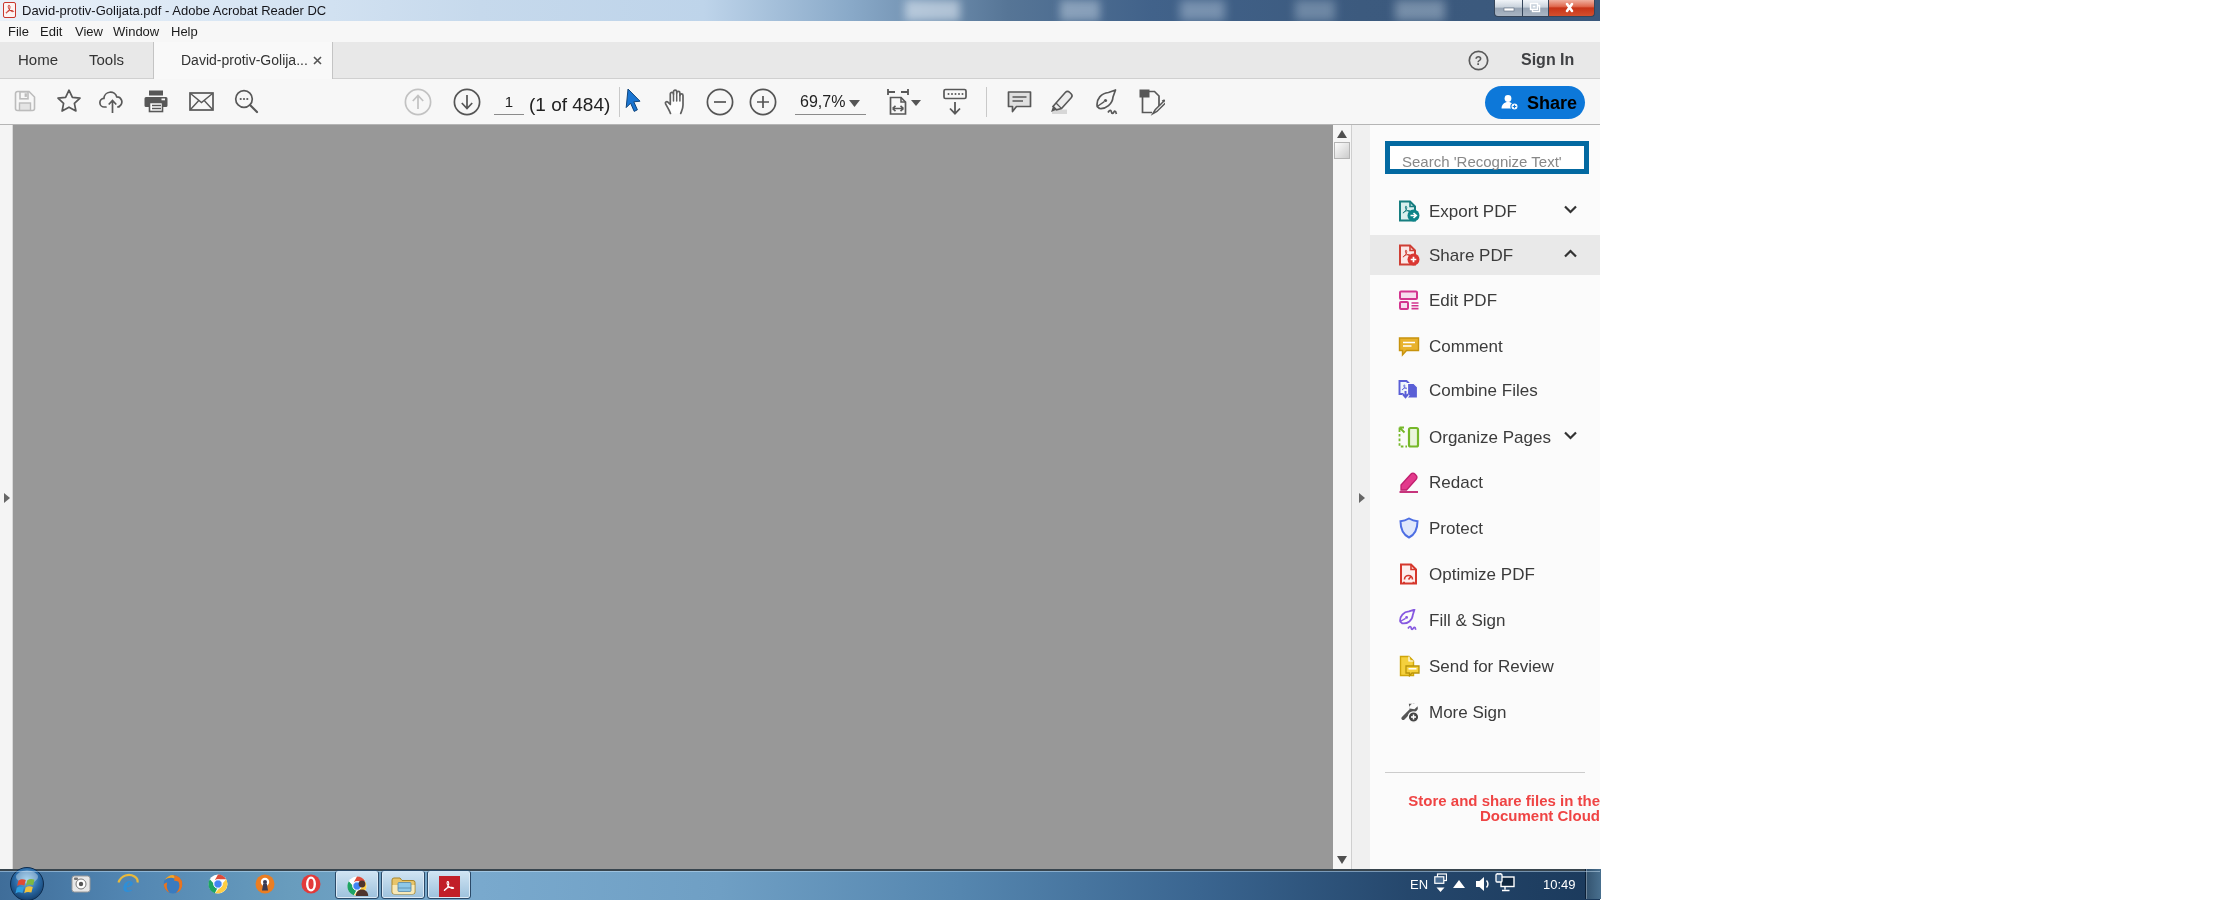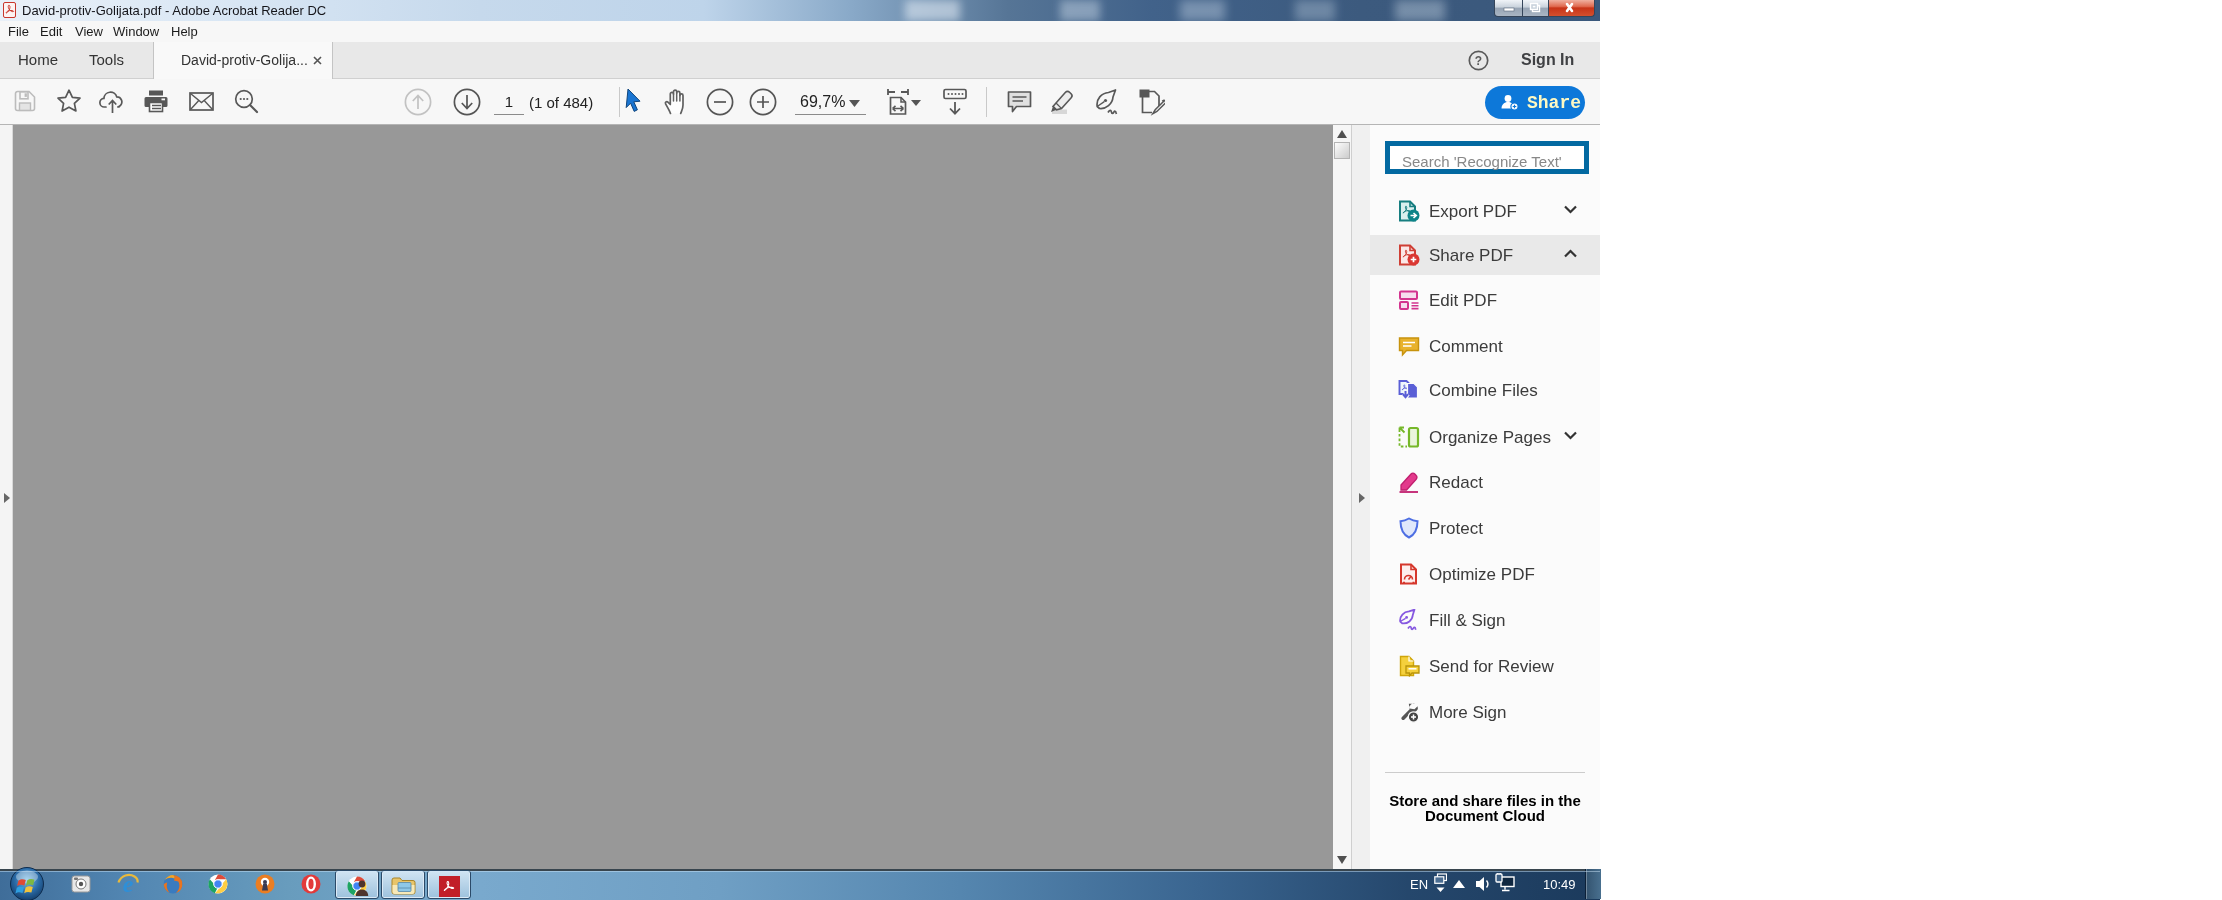--- a/index.html
+++ b/index.html
@@ -23,21 +23,21 @@
 #menubar{position:absolute;left:0;top:21px;width:1600px;height:21px;background:#f7f7f7;font-size:13px;color:#1c1c1c;}
 #menubar span{position:absolute;top:3px;}
 
 
 #tabbar{position:absolute;left:0;top:42px;width:1600px;height:37px;background:#e8e8e8;border-bottom:1px solid #d0d0d0;box-sizing:border-box;font-size:15px;color:#333;}
 #tabactive{position:absolute;left:153px;top:0;width:180px;height:38px;background:#f9f9f9;border-left:1px solid #c4c4c4;border-right:1px solid #c4c4c4;box-sizing:border-box;}
 
 
 #toolbar{position:absolute;left:0;top:79px;width:1600px;height:46px;background:#f7f7f7;border-bottom:1px solid #b5b5b5;box-sizing:border-box;}
 .sep{position:absolute;top:8px;width:1px;height:30px;background:#c9c9c9;}
-#share{position:absolute;left:1485px;top:7px;width:100px;height:33px;border-radius:17px;background:#0d78d9;color:#fef9c3;font-size:18px;font-weight:bold;font-family:Liberation Mono, monospace;}
+#share{position:absolute;left:1485px;top:7px;width:100px;height:33px;border-radius:17px;background:#0d78d9;color:#000000;font-size:18px;font-weight:bold;}
 #share span{position:absolute;left:42px;top:7px;}
 
 
 #content{position:absolute;left:0;top:125px;width:1600px;height:744px;background:#989898;}
 #lstrip{position:absolute;left:0;top:0;width:13px;height:744px;background:#f4f4f4;border-right:1px solid #d8d8d8;box-sizing:border-box;}
 #page{position:absolute;left:410px;top:0;width:532px;height:744px;background:#fff;}
 #scroll{position:absolute;left:1333px;top:0;width:18px;height:744px;background:#f6f6f6;}
 #rstrip{position:absolute;left:1351px;top:0;width:19px;height:744px;background:#f0f0f0;border-left:1px solid #cfcfcf;box-sizing:border-box;}
 #sidebar{position:absolute;left:1370px;top:0;width:230px;height:744px;background:#fbfbfb;}
 
@@ -154,21 +154,21 @@
           <circle cx="14" cy="14" r="12.6" fill="none" stroke="#c2c2c2" stroke-width="1.7"></circle>
           <path d="M14 21 V8 M8.8 13 L14 7.5 L19.2 13" fill="none" stroke="#c2c2c2" stroke-width="1.7"></path>
         </svg>
 
       <svg class="abs" style="left:453px;top:9px" width="28" height="28" viewBox="0 0 28 28">
           <circle cx="14" cy="14" r="12.6" fill="none" stroke="#555" stroke-width="1.7"></circle>
           <path d="M14 7 V20 M8.8 15 L14 20.5 L19.2 15" fill="none" stroke="#555" stroke-width="1.7"></path>
         </svg>
 
       <div class="abs" style="left:494px;top:11px;width:30px;height:24px;border-bottom:1px solid #8b8b8b;font-size:15px;color:#222;text-align:center;"><span style="position:relative;top:3px;">1</span></div>
-      <span class="abs" style="left:529px;top:15px;font-size:15px;color:#222;">(1 of 484)</span>
+      <span class="abs" style="left:529px;top:15px;font-size:19px;color:#222;">(1 of 484)</span>
 
       <svg class="abs" style="left:624px;top:9px" width="20" height="26" viewBox="0 0 20 26">
           <path d="M4 1 L16 13.2 L9.8 13.8 L13.4 21.8 L10.2 23.4 L6.6 15.2 L2.2 19.6 Z" fill="#1a75d2" stroke="#10457c" stroke-width="1"></path>
         </svg>
 
       <svg class="abs" style="left:663px;top:9px" width="26" height="27" viewBox="0 0 26 27">
           <path d="M7.5 25.5 C6.5 22.5 4 18.5 2.6 15.8 c-.8-1.5 1-2.9 2.3-1.6 L7.3 16.5 V6 a1.6 1.6 0 0 1 3.2 0 V3.8 a1.6 1.6 0 0 1 3.2 0 v1.2 a1.6 1.6 0 0 1 3.2 0 v2.4 a1.55 1.55 0 0 1 3.1 0 V17 c0 3.8-1.3 5.6-2.3 8.5" fill="#fdfdfd" stroke="#606060" stroke-width="1.7" stroke-linecap="round" stroke-linejoin="round"></path>
           <path d="M10.5 6 V13 M13.7 5.2 V13 M16.9 7.5 V13" stroke="#606060" stroke-width="1.5" stroke-linecap="round"></path>
         </svg>
 
@@ -379,21 +379,21 @@
         <div class="srow" style="top:567px">
           <svg class="icn" width="22" height="22" viewBox="0 0 22 22">
               <path d="M19.5 2.5 a5.4 5.4 0 0 0-7 6.8 L2.6 19.2 a2.3 2.3 0 0 0 3.2 3.2 L15.7 12.5 a5.4 5.4 0 0 0 6.8-7 L18.6 9.4 L12.6 8.3 L11.5 2.3 Z" fill="#555" transform="scale(0.8) translate(2,1)"></path>
               <circle cx="15.5" cy="16" r="5.2" fill="#444" stroke="#fbfbfb" stroke-width="1.3"></circle>
               <path d="M13 16 h5 M15.5 13.5 v5" stroke="#fff" stroke-width="1.5"></path>
             </svg>
           <span class="lbl">More Sign</span>
         </div>
       </div>
       <div class="abs" style="left:15px;top:647px;width:200px;height:1px;background:#ccc;"></div>
-      <div class="abs" style="left:0;top:668px;width:230px;text-align:center;font-size:15px;font-weight:bold;color:#000000;line-height:15px;">Store and share files in the<br>Document Cloud</div>
+      <div class="abs" style="left:0;top:668px;width:230px;text-align:right;font-size:15px;font-weight:bold;color:#ef4444;line-height:15px;">Store and share files in the<br>Document Cloud</div>
       <div class="abs" style="left:0;top:710px;width:230px;text-align:center;font-size:15px;color:#14532d;margin-top:44px;">Learn More</div>
     </div>
   </div>
 
   <div id="taskbar">
     <div id="tb-items">
 
       <svg class="abs" style="left:8px;top:-3px" width="38" height="36" viewBox="0 0 38 36">
         <defs>
             <radialGradient id="orb" cx="50%" cy="38%" r="65%">

